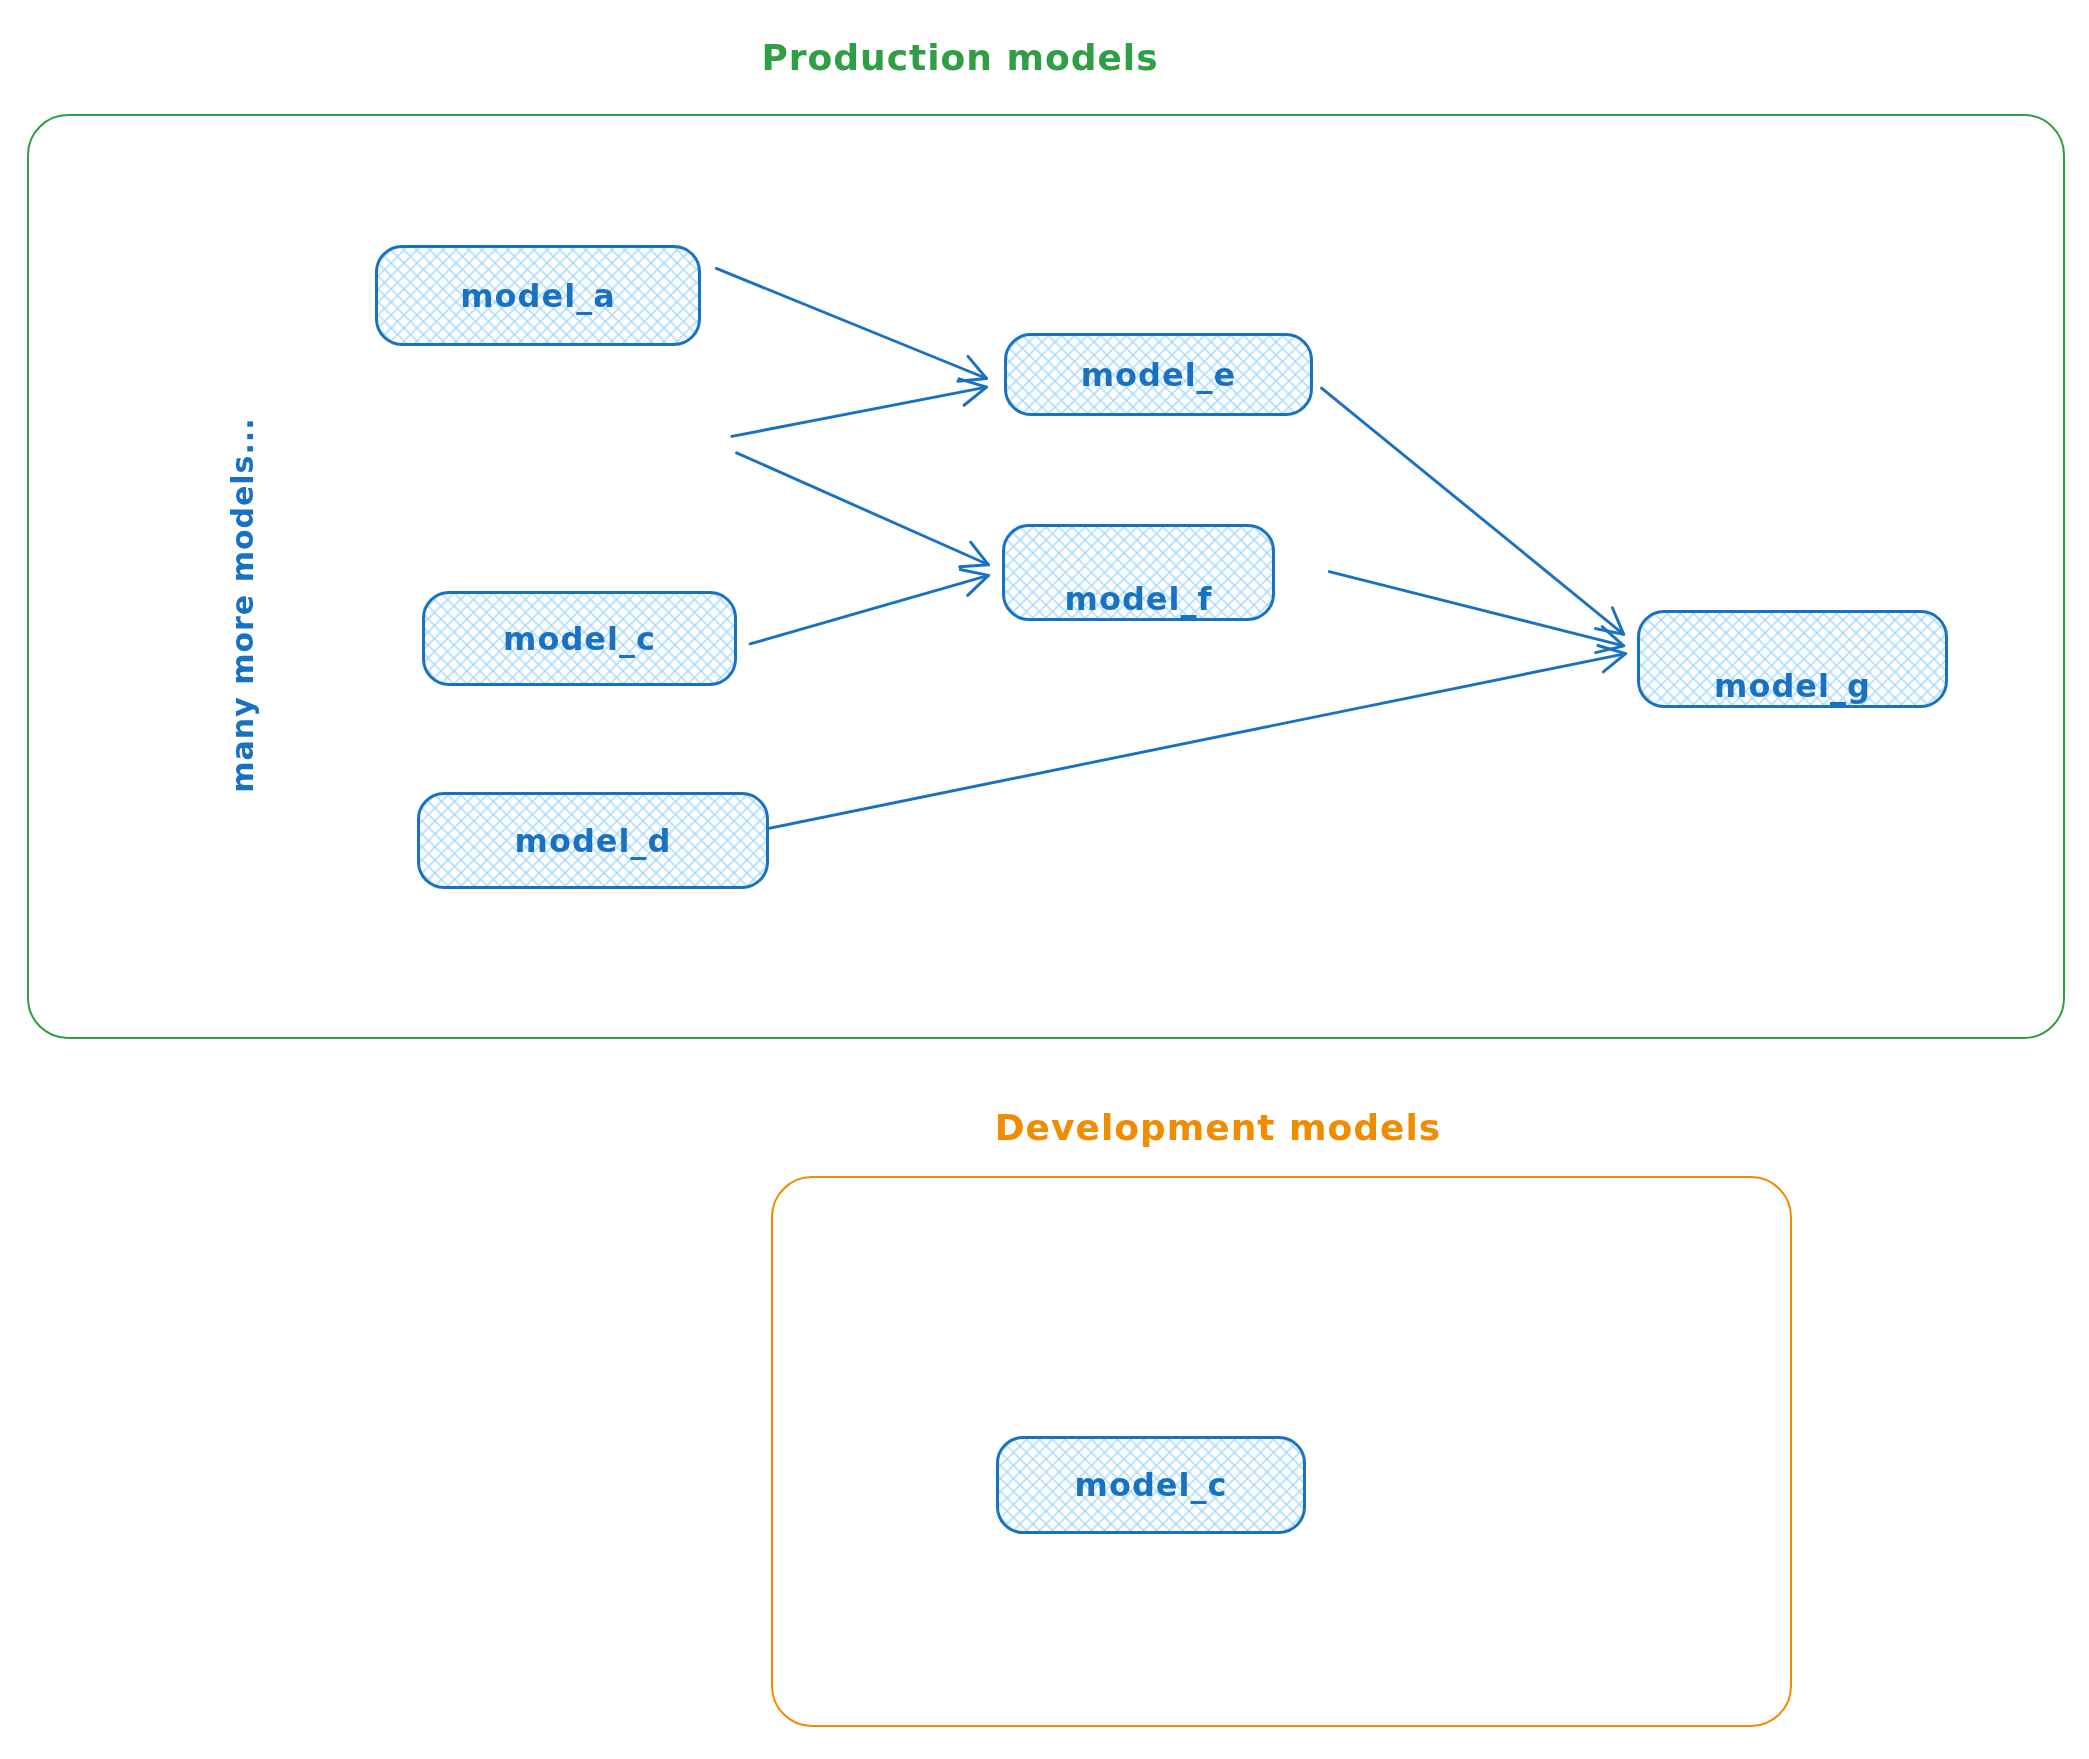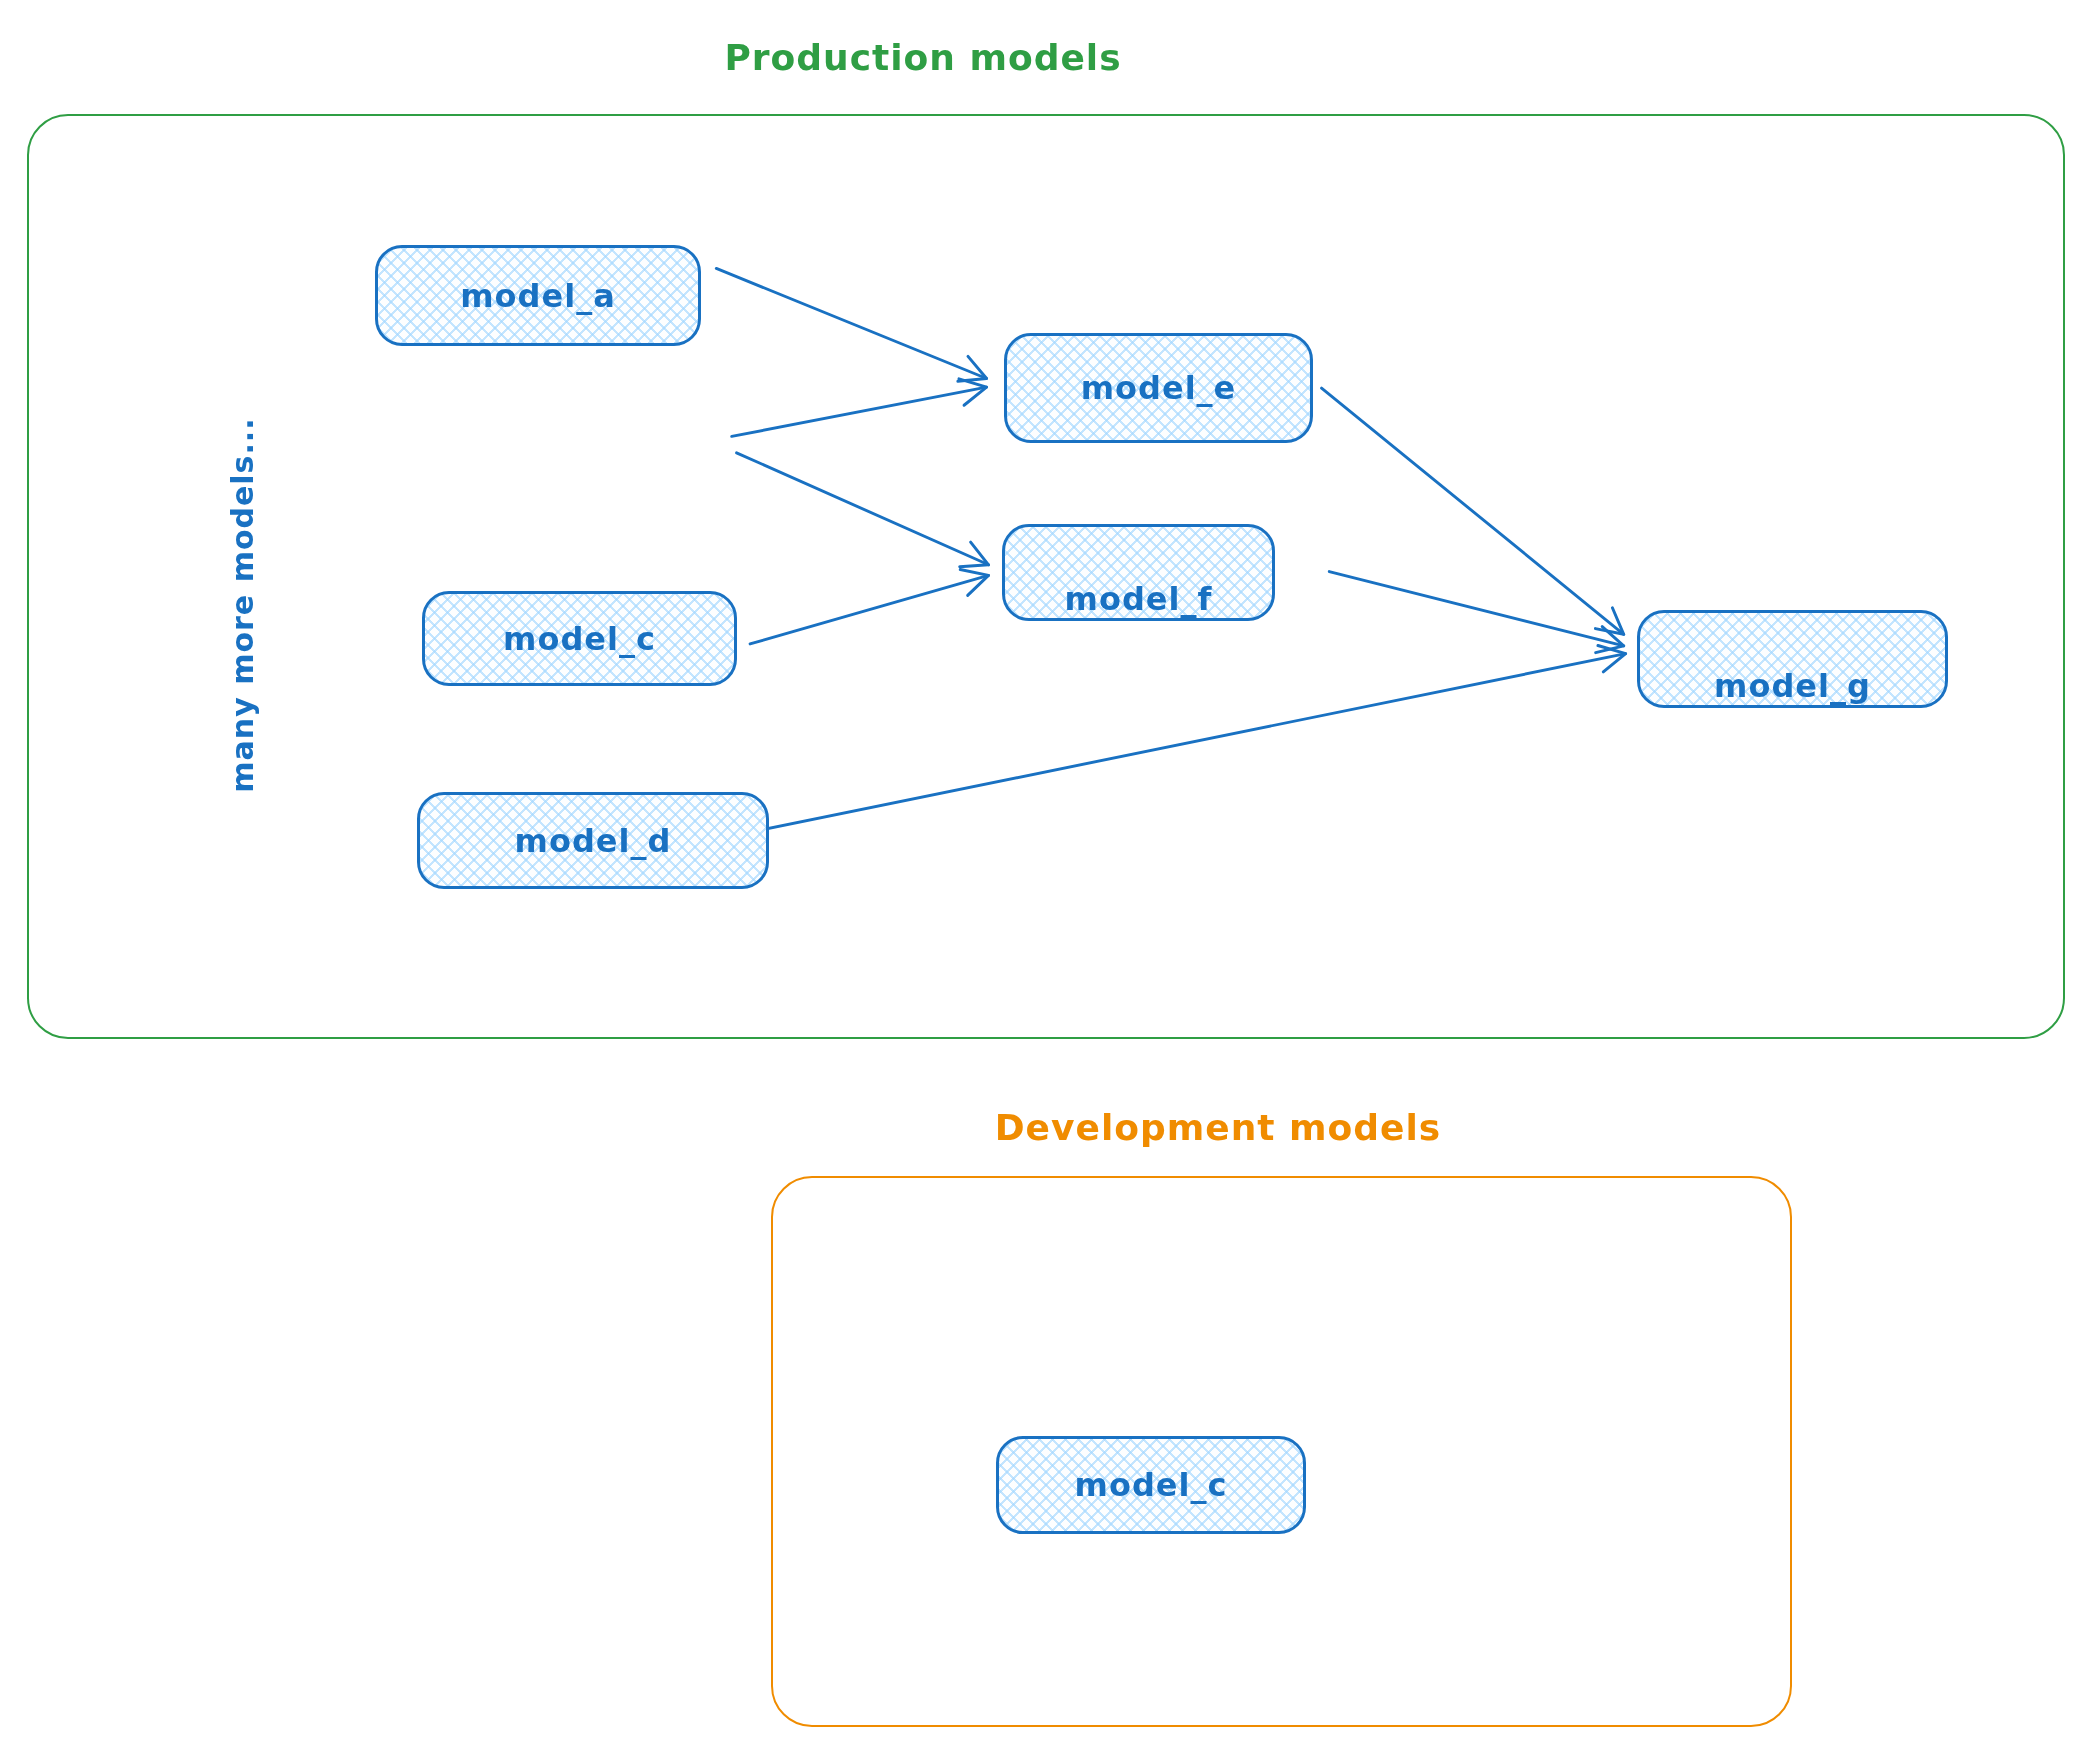--- a/index.html
+++ b/index.html
@@ -57,21 +57,21 @@
     left: 0; top: 0;
     pointer-events: none;
   }
   svg.edges line { stroke: #1971c2; stroke-width: 3; stroke-linecap: round; }
 </style>
 </head>
 <body>
 
 <div class="stage">
 
-  <div class="container-title production" style="left:923px; top:37px;">Production models</div>
+  <div class="container-title production" style="left:960px; top:37px;">Production models</div>
   <div class="container-box production" style="left:27px; top:114px; width:2034px; height:921px;"></div>
 
   <div class="side-label" style="left:242px; top:605px;">many more models...</div>
 
   <svg class="edges" width="2089" height="1759" viewBox="0 0 2164 1822">
     <defs>
       <marker id="ah" viewBox="0 0 14 14" refX="12" refY="7" markerWidth="13" markerHeight="13" orient="auto-start-reverse">
         <path d="M2.5,2 L12,7 L2.5,12" fill="none" stroke="#1971c2" stroke-width="1.1" stroke-linecap="round" stroke-linejoin="round"></path>
       </marker>
     </defs>
@@ -86,21 +86,21 @@
 
   <div class="node" style="left:375px;  top:217px;  width:326px; height:101px;margin-top:28px;">
     <span>model_a</span>
   </div>
   <div class="node" style="left:422px;  top:591px;  width:315px; height:95px;">
     <span>model_c</span>
   </div>
   <div class="node" style="left:417px;  top:792px;  width:352px; height:97px;">
     <span>model_d</span>
   </div>
-  <div class="node" style="left:1004px; top:333px;  width:309px; height:110px;">
+  <div class="node" style="left:1004px; top:333px;  width:309px; height:83px;">
     <span>model_e</span>
   </div>
   <div class="node" style="left:1002px; top:524px;  width:273px; height:97px;align-items:flex-end;">
     <span>model_f</span>
   </div>
   <div class="node" style="left:1637px; top:610px;  width:311px; height:98px;align-items:flex-end;">
     <span>model_g</span>
   </div>
 
   <div class="container-title development" style="left:1218px; top:1107px;">Development models</div>

